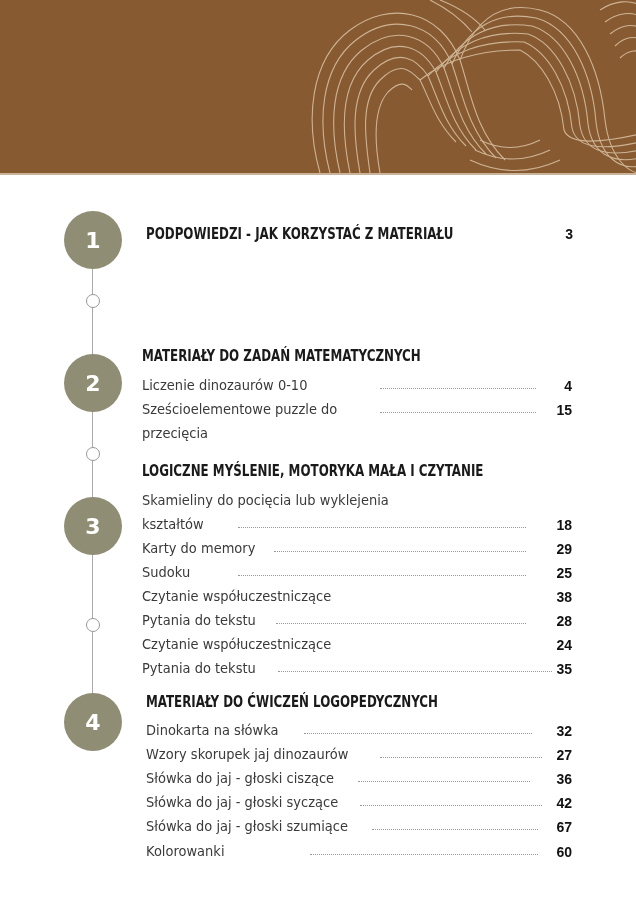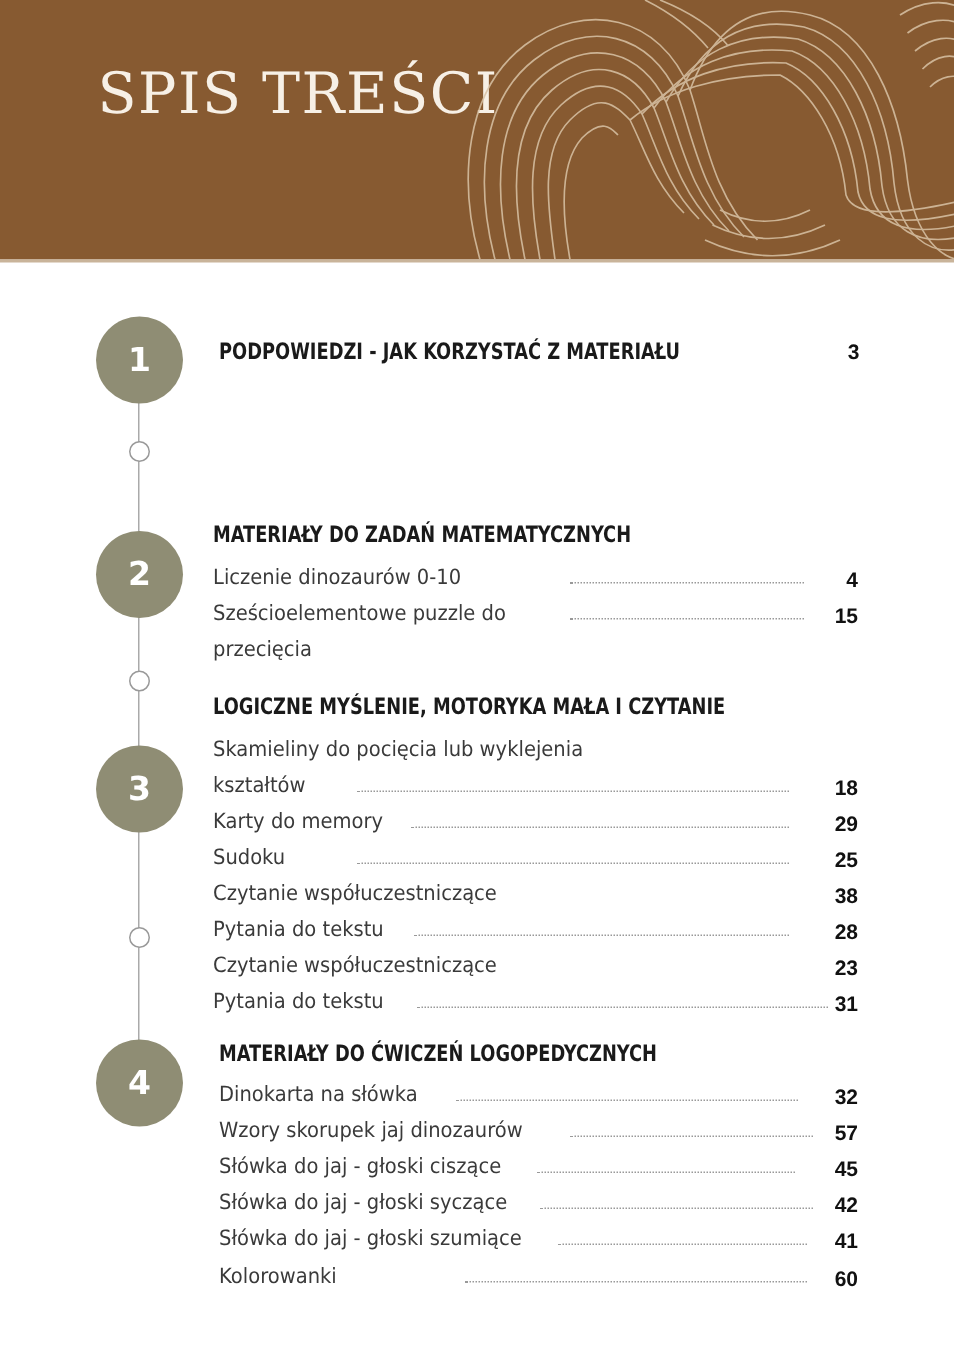--- a/index.html
+++ b/index.html
@@ -15,21 +15,20 @@
   .row { position:absolute; left:142px; width:430px; height:20px; font-size:14px; color:#333;text-decoration:underline; }
   .row .lbl { position:absolute; left:0; top:0; white-space:nowrap; font-family:"DejaVu Sans", sans-serif; font-size:14px; color:#3a3a3a; transform:scaleX(0.93); transform-origin:left center; }
   .row .leader { position:absolute; top:11px; height:0; border-top:1px dotted #999; }
   .row .pg { position:absolute; right:0; top:1px; font-family:"Liberation Sans", sans-serif; font-weight:bold; font-size:14px; color:#111; }
   .pg1 { position:absolute; right:63px; font-family:"Liberation Sans", sans-serif; font-weight:bold; font-size:14px; color:#111; }
 </style>
 </head>
 <body>
 
 <div class="header">
-  <div class="title">SPIS TREŚCI</div>
   <svg class="pattern" width="340" height="173" viewBox="0 0 340 173">
     <g fill="none" stroke="#d9c3a6" stroke-width="1.1" opacity="0.85">
 
       <path d="M20,173 C5,120 10,60 50,30 C90,0 140,10 160,60 C170,90 175,130 205,160"></path>
       <path d="M30,173 C17,123 20,68 56,40 C92,12 134,22 152,64 C162,92 168,130 196,158"></path>
       <path d="M40,173 C29,126 30,76 62,50 C94,24 128,34 144,68 C154,94 160,128 186,154"></path>
       <path d="M50,173 C41,130 40,84 68,60 C96,36 122,46 136,72 C146,96 152,126 176,150"></path>
       <path d="M60,173 C53,134 50,92 74,70 C98,48 116,58 128,76 C138,98 144,124 166,146"></path>
       <path d="M70,173 C65,138 60,100 80,80 C100,60 110,70 120,80 C130,100 136,122 156,142"></path>
       <path d="M80,173 C75,145 72,110 88,92 C102,78 108,86 112,90"></path>
@@ -108,51 +107,51 @@
   <span class="lbl">Czytanie współuczestniczące</span>
   <span class="pg">38</span>
 </div>
 <div class="row" style="top:612px;">
   <span class="lbl">Pytania do tekstu</span>
   <span class="leader" style="left:134px; width:250px;"></span>
   <span class="pg">28</span>
 </div>
 <div class="row" style="top:636px;">
   <span class="lbl">Czytanie współuczestniczące</span>
-  <span class="pg">23</span>
+  <span class="pg">24</span>
 </div>
 <div class="row" style="top:660px;">
   <span class="lbl">Pytania do tekstu</span>
   <span class="leader" style="left:136px; width:274px;"></span>
-  <span class="pg">31</span>
+  <span class="pg">35</span>
 </div>
 
 <div class="sec-head" style="left:146px; top:693px;">MATERIAŁY DO ĆWICZEŃ LOGOPEDYCZNYCH</div>
 <div class="row" style="left:146px; width:426px; top:722px;">
   <span class="lbl">Dinokarta na słówka</span>
   <span class="leader" style="left:158px; width:228px;"></span>
   <span class="pg">32</span>
 </div>
 <div class="row" style="left:146px; width:426px; top:746px;">
   <span class="lbl">Wzory skorupek jaj dinozaurów</span>
   <span class="leader" style="left:234px; width:162px;"></span>
-  <span class="pg">57</span>
+  <span class="pg">27</span>
 </div>
 <div class="row" style="left:146px; width:426px; top:770px;">
   <span class="lbl">Słówka do jaj - głoski ciszące</span>
   <span class="leader" style="left:212px; width:172px;"></span>
-  <span class="pg">45</span>
+  <span class="pg">36</span>
 </div>
 <div class="row" style="left:146px; width:426px; top:794px;">
   <span class="lbl">Słówka do jaj - głoski syczące</span>
   <span class="leader" style="left:214px; width:182px;"></span>
   <span class="pg">42</span>
 </div>
 <div class="row" style="left:146px; width:426px; top:818px;">
   <span class="lbl">Słówka do jaj - głoski szumiące</span>
   <span class="leader" style="left:226px; width:166px;"></span>
-  <span class="pg">41</span>
+  <span class="pg">67</span>
 </div>
 <div class="row" style="left:146px; width:426px; top:843px;">
   <span class="lbl">Kolorowanki</span>
   <span class="leader" style="left:164px; width:228px;"></span>
   <span class="pg">60</span>
 </div>
 
 </body></html>

